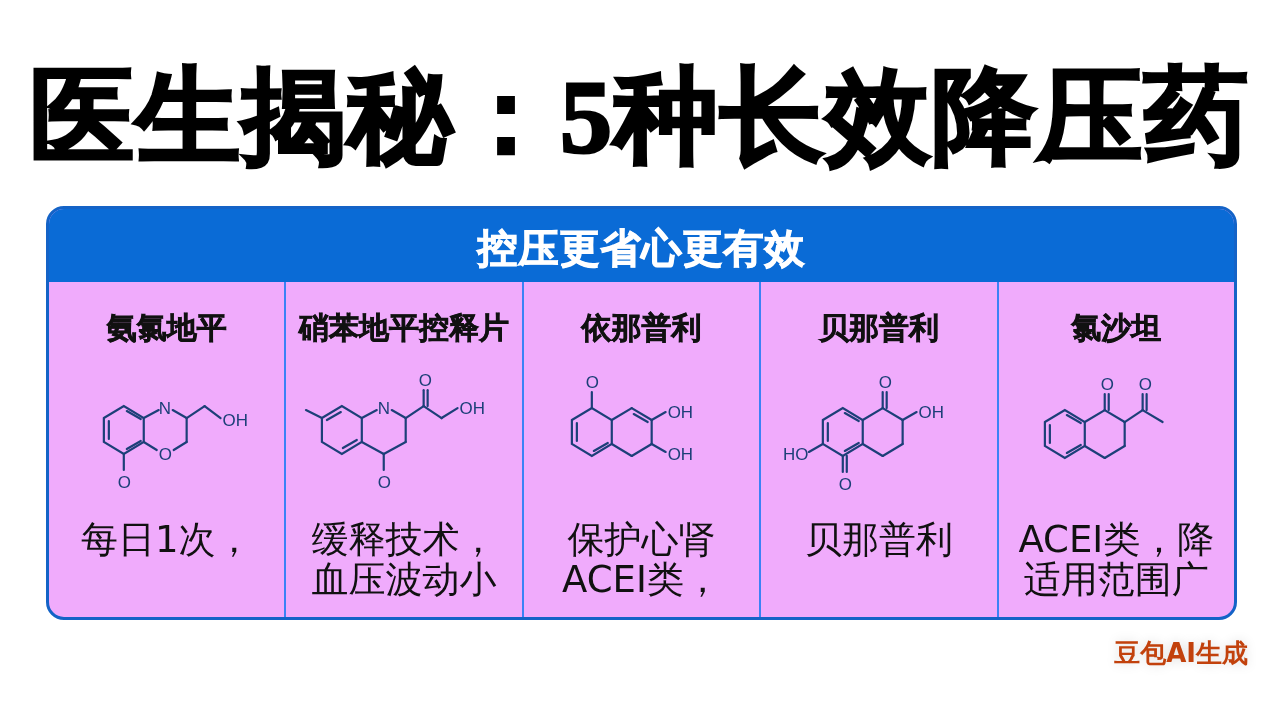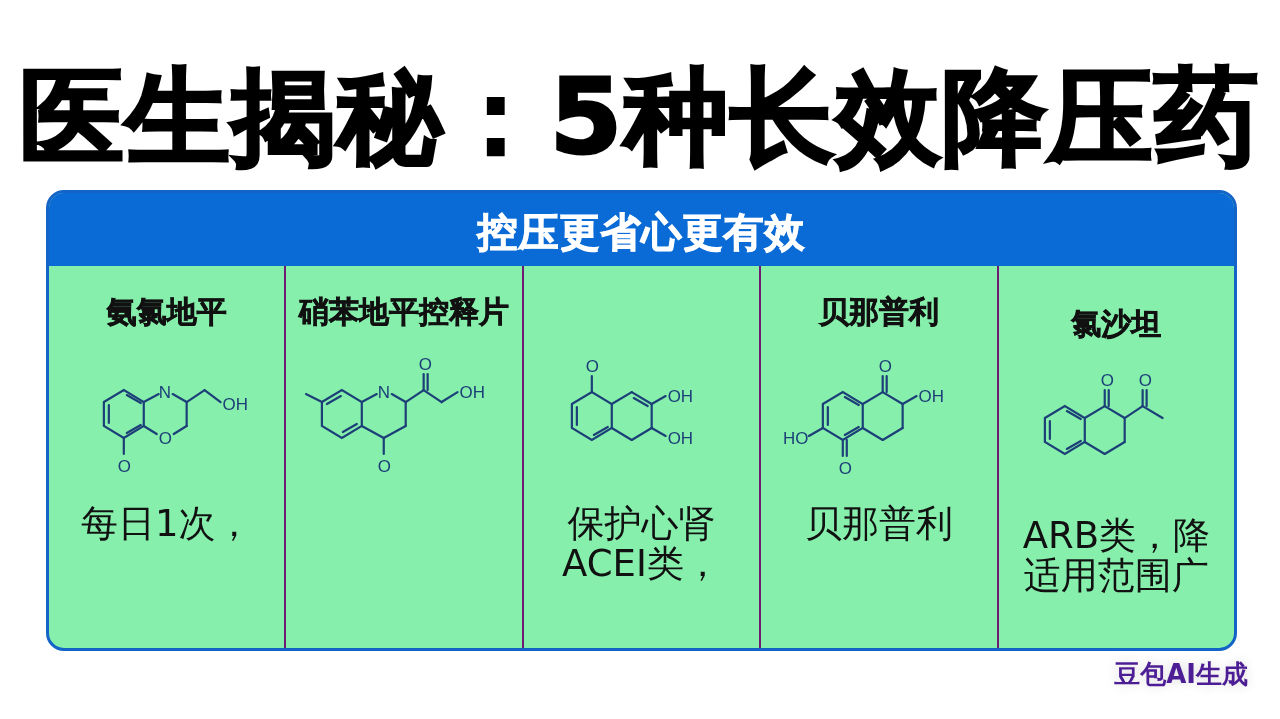--- a/index.html
+++ b/index.html
@@ -5,56 +5,56 @@
   html, body { margin: 0; padding: 0; }
   body {
     width: 1280px; height: 719px; overflow: hidden;
     background: #ffffff;
     font-family: "DejaVu Sans", "Liberation Sans", sans-serif;
     position: relative;
   }
   .title {
     position: absolute; left: 0; top: 52px; width: 1280px;
     text-align: center; font-size: 104px; font-weight: 900;
-    color: #000; letter-spacing: 2px; line-height: 130px;
+    color: #000; letter-spacing: 2px; line-height: 130px; font-family: Liberation Serif, serif;
     -webkit-text-stroke: 3px #000;
   }
   .card {
-    position: absolute; left: 46px; top: 190px; width: 1191px; height: 461px;
+    position: absolute; left: 46px; top: 206px; width: 1191px; height: 414px;
     border: 3px solid #1463c7; border-radius: 18px; box-sizing: border-box;
-    overflow: hidden; background: #86efac;
+    overflow: hidden; background: #f0abfc;
   }
   .banner {
     height: 73px; background: #0a6bd6;
     color: #fff; font-size: 40px; font-weight: bold; text-align: center;
     line-height: 78px; letter-spacing: 1px;
     -webkit-text-stroke: 1px #fff;
   }
   .cols { display: flex; height: 385px; }
   .col {
-    flex: 1; border-right: 2px solid #701a75; position: relative;
+    flex: 1; border-right: 2px solid #3b82f6; position: relative;
     text-align: center;
   }
-  .col:last-child { border-right: none; margin-top: 12px; }
+  .col:last-child { border-right: none; }
   .drug-name {
     position: absolute; top: 26px; left: 0; right: 0;
     font-size: 30px; font-weight: bold; color: #111;
     -webkit-text-stroke: 0.6px #111;
   }
   .struct {
     position: absolute; top: 88px; left: 0; right: 0; height: 140px;
   }
   .struct svg { width: 100%; height: 100%; }
   .desc {
     position: absolute; top: 238px; left: 0; right: 0;
     font-size: 37px; color: #111; line-height: 40px;
   }
   .watermark {
-    position: absolute; right: 32px; top: 657px;
-    color: #4c1d95; font-size: 26px; font-weight: bold;
+    position: absolute; right: 32px; top: 636px;
+    color: #c2410c; font-size: 26px; font-weight: bold;
     text-shadow: 0 0 12px rgba(0,0,0,0.15);
   }
   svg .b { stroke: #1c3f78; stroke-width: 2.2; fill: none; stroke-linecap: round; }
   svg text { fill: #1c3f78; font-family: "Liberation Sans", sans-serif; font-size: 17px; }
 </style>
 </head>
 <body>
 
 <div class="title">医生揭秘：5种长效降压药</div>
 
@@ -107,23 +107,28 @@
           <text x="92" y="118">O</text>
           <line class="b" x1="120" y1="48" x2="138" y2="36"></line>
           <line class="b" x1="138" y1="36" x2="138" y2="20"></line>
           <line class="b" x1="142" y1="36" x2="142" y2="20"></line>
           <text x="133" y="16">O</text>
           <line class="b" x1="138" y1="36" x2="156" y2="48"></line>
           <line class="b" x1="156" y1="48" x2="172" y2="38"></line>
           <text x="174" y="44">OH</text>
         </svg>
       </div>
-    </div>
-
-    <div class="col">
+      <div class="desc">
+        <div>缓释技术，</div>
+        <div>血压波动小</div>
+      </div>
+    </div>
+
+    <div class="col">
+      <div class="drug-name">依那普利</div>
       <div class="struct">
         <svg viewBox="0 0 236 140">
           <polygon class="b" points="48,50 68,38 88,50 88,74 68,86 48,74"></polygon>
           <line class="b" x1="53" y1="53" x2="53" y2="71"></line>
           <line class="b" x1="70" y1="81" x2="84" y2="73"></line>
           <line class="b" x1="68" y1="38" x2="68" y2="22"></line>
           <text x="62" y="18">O</text>
           <line class="b" x1="88" y1="50" x2="108" y2="38"></line>
           <line class="b" x1="108" y1="38" x2="128" y2="50"></line>
           <line class="b" x1="110" y1="44" x2="124" y2="52"></line>
@@ -189,21 +194,21 @@
           <line class="b" x1="126" y1="76" x2="106" y2="88"></line>
           <line class="b" x1="106" y1="88" x2="86" y2="76"></line>
           <line class="b" x1="126" y1="52" x2="144" y2="40"></line>
           <line class="b" x1="144" y1="40" x2="144" y2="24"></line>
           <line class="b" x1="148" y1="40" x2="148" y2="24"></line>
           <text x="140" y="20">O</text>
           <line class="b" x1="144" y1="40" x2="164" y2="52"></line>
         </svg>
       </div>
       <div class="desc">
-        <div>ARB类，降</div>
+        <div>ACEI类，降</div>
         <div>适用范围广</div>
       </div>
     </div>
 
   </div>
 </div>
 
 <div class="watermark">豆包AI生成</div>
 
 </body></html>

